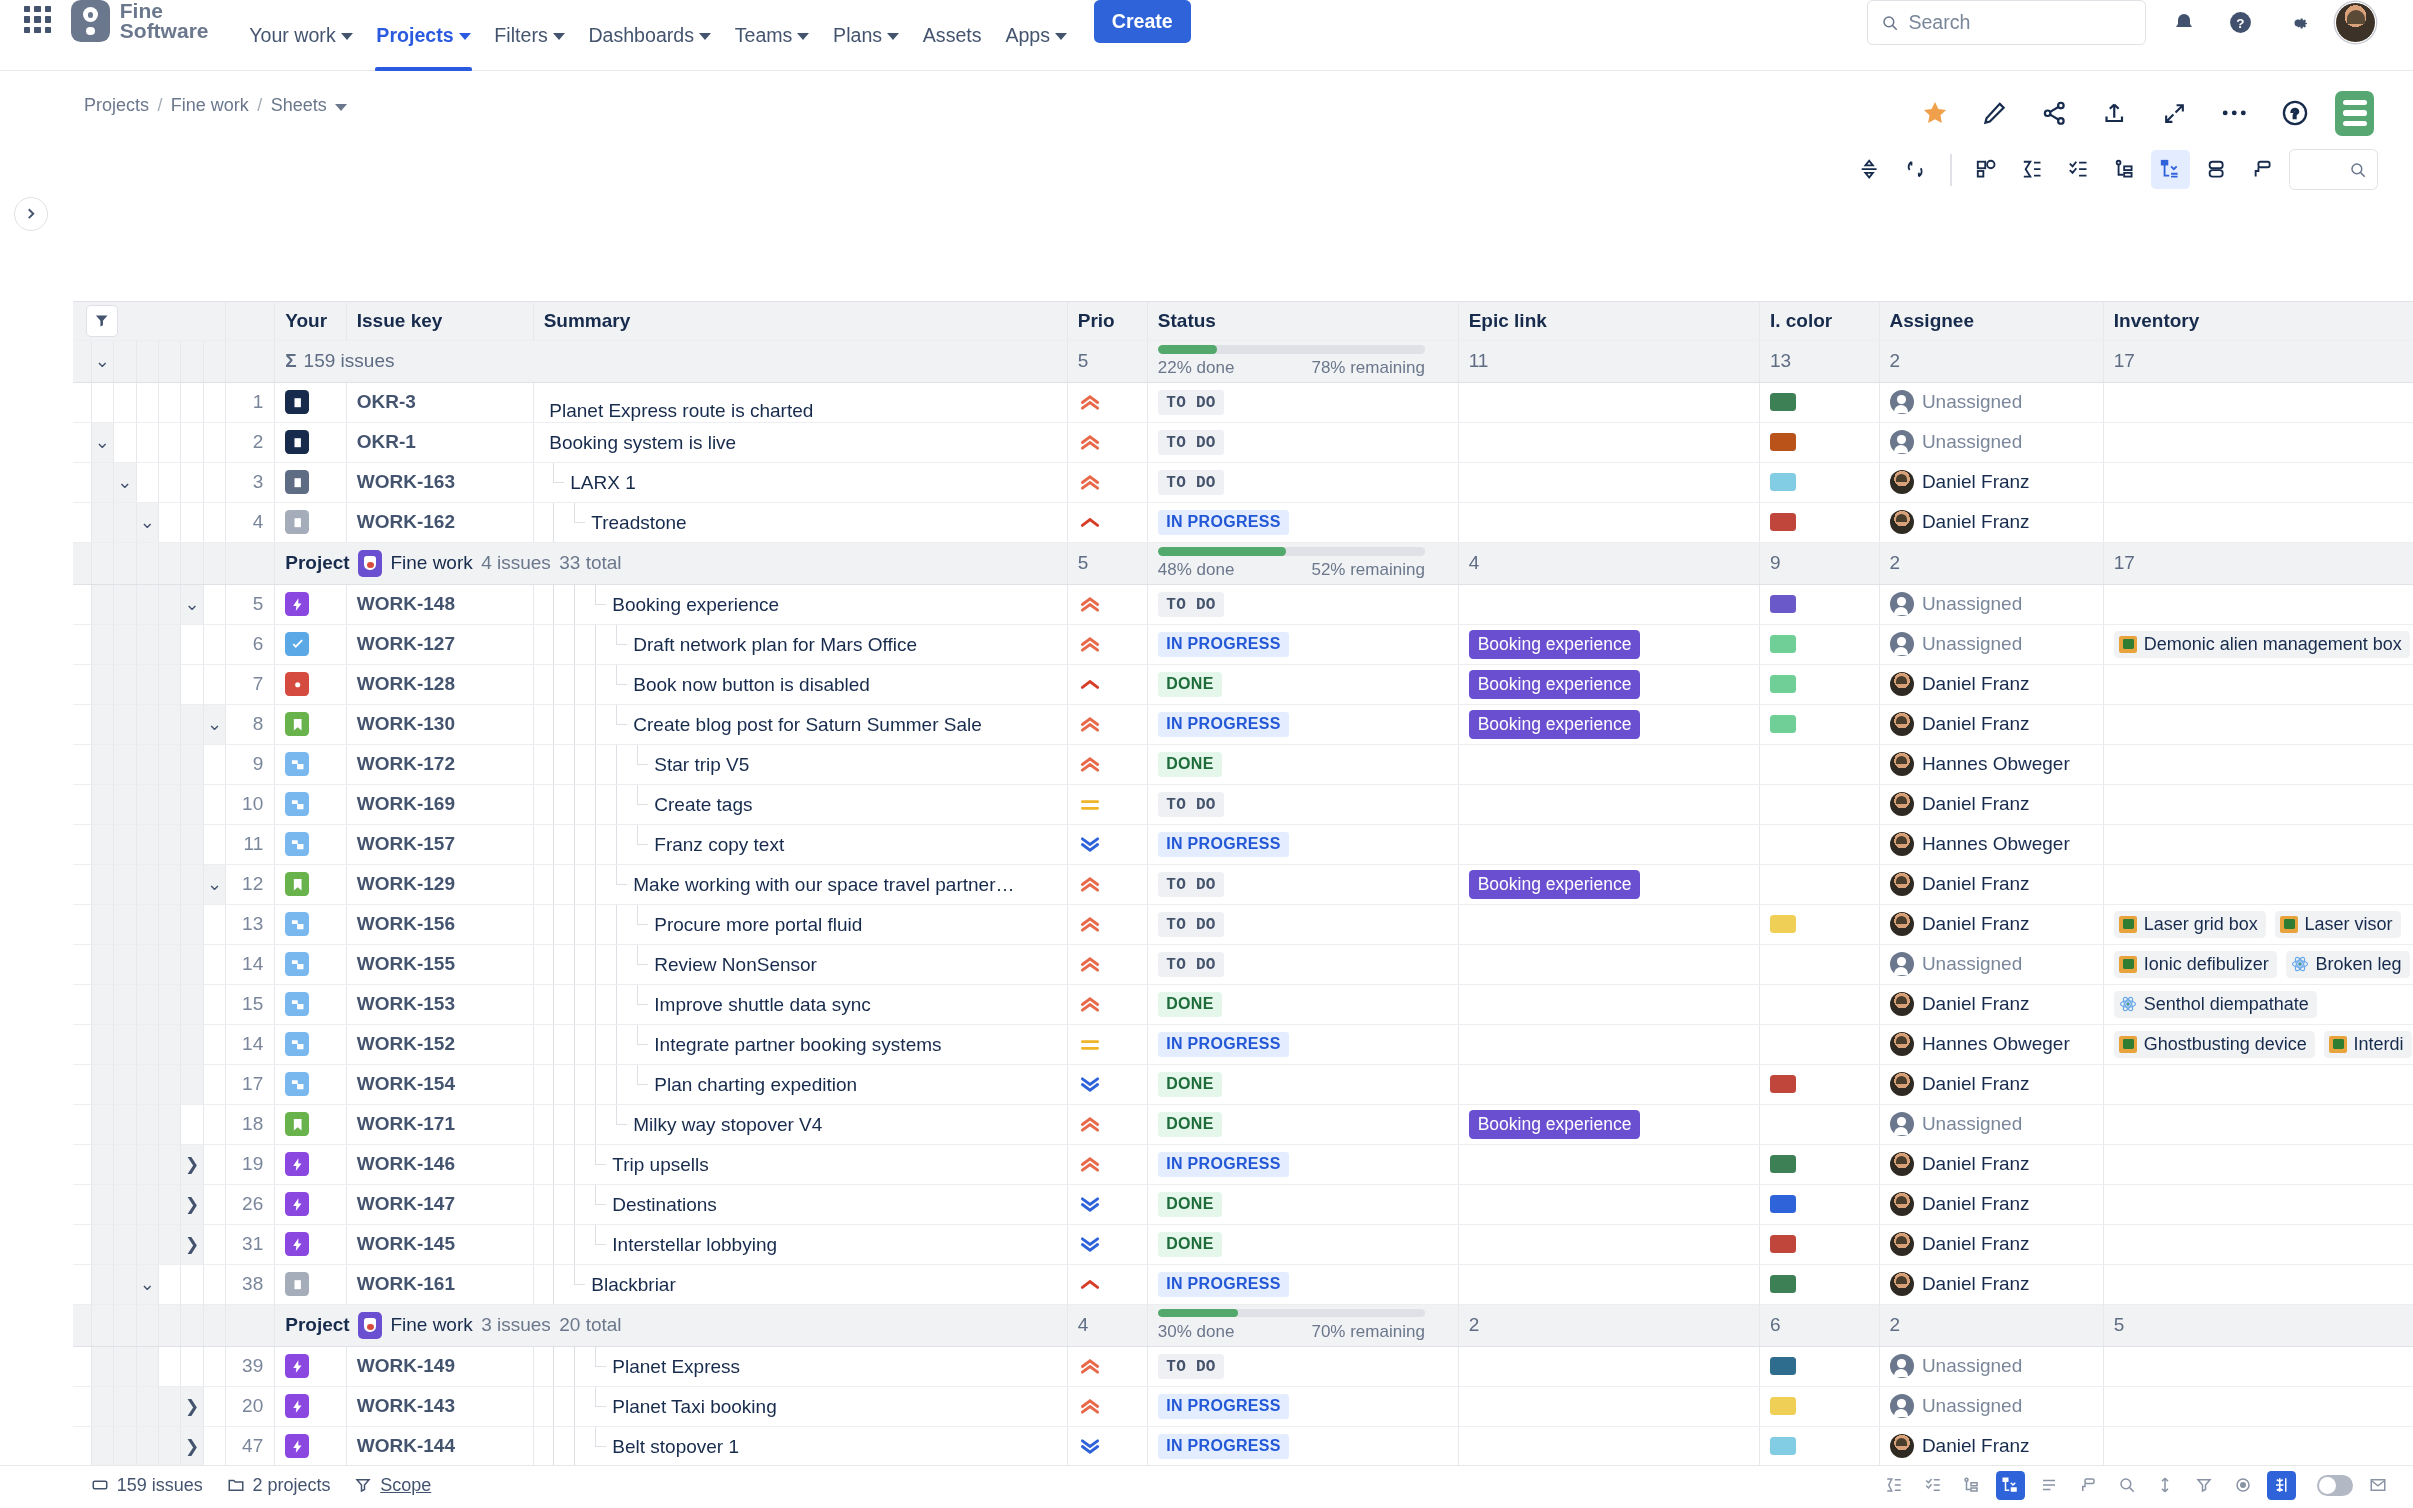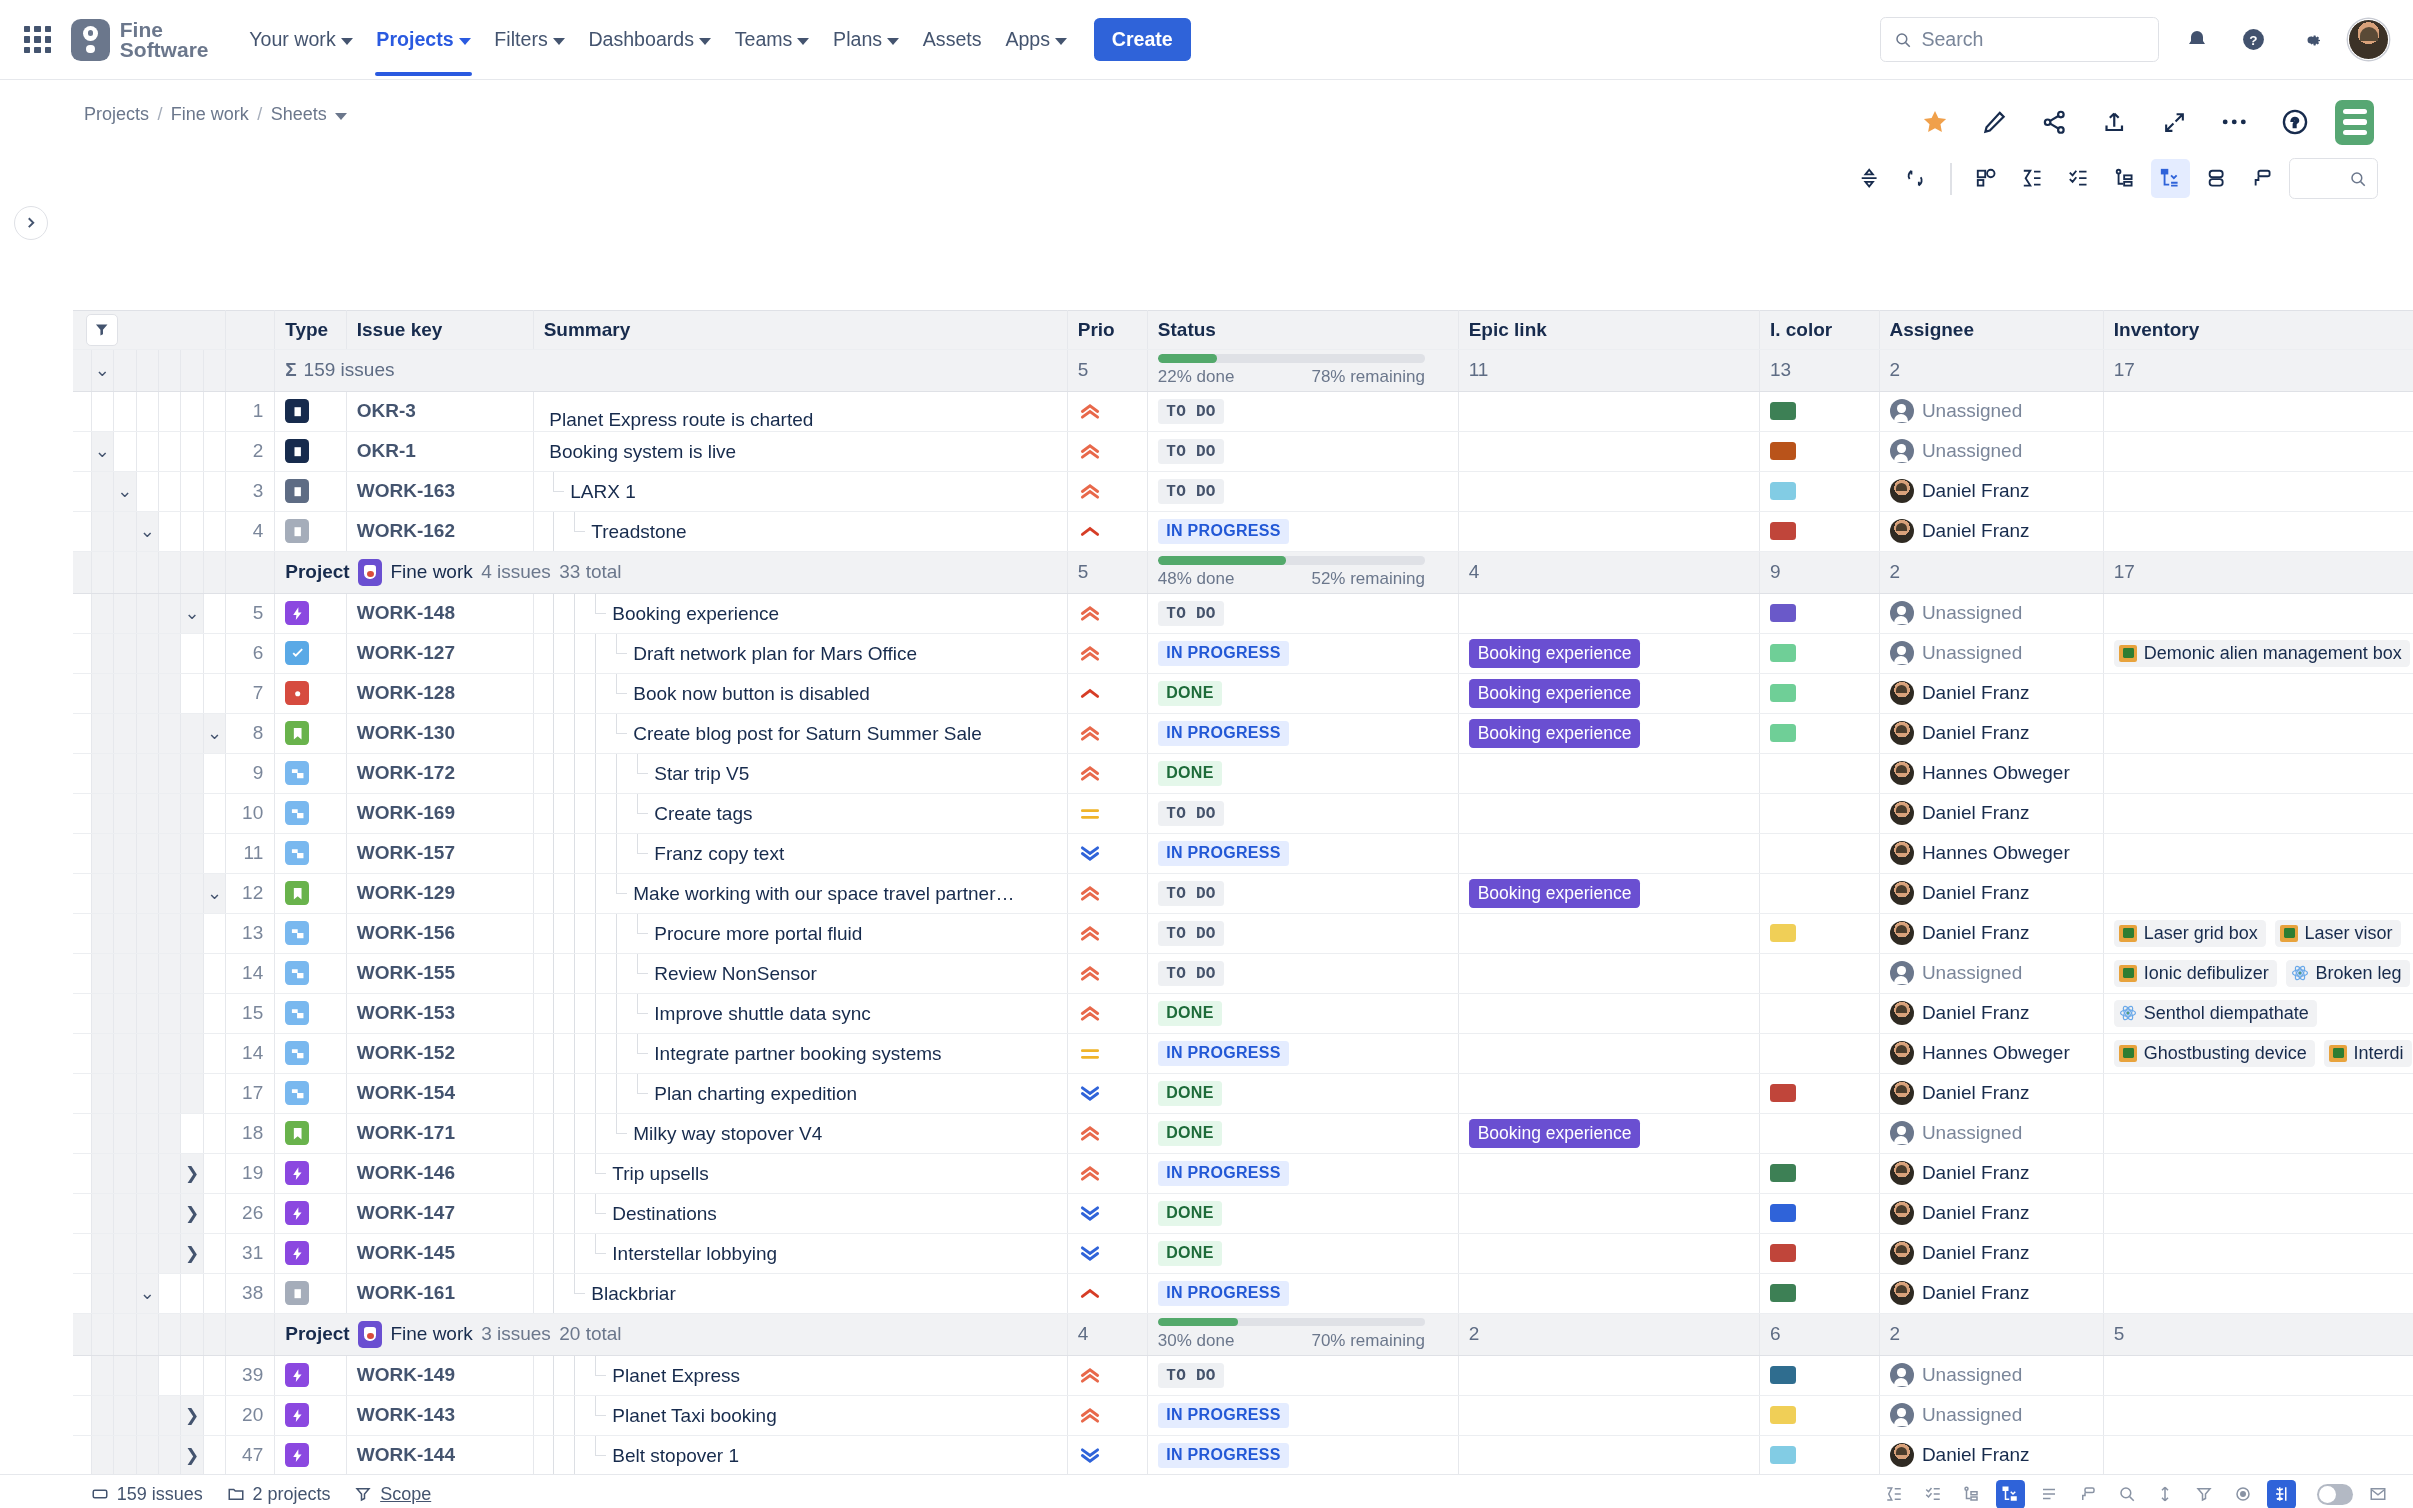--- a/index.html
+++ b/index.html
@@ -7,24 +7,24 @@
     width: 2413px; height: 1508px;
     font-family: "Liberation Sans", sans-serif;
     background: #ffffff;
     color: #172b4d;
     overflow: hidden;
   }
   body { font-size: 19.6px; }
 
   
   .topnav {
-    height: 80px;
-    display: flex; align-items: center;
+    height: 71px;
+    display: flex; align-items: flex-start;
     border-bottom: 1.4px solid #e6e8ec;
-    padding: 0 24px 0 18px;
+    padding: 0 37px 0 18px;
     background: #fff;
     position: relative;
   }
   .appswitch { width: 39px; height: 39px; display:flex; align-items:center; justify-content:center; border-radius:4.2px; cursor:pointer; }
   .appswitch .grid { display:grid; grid-template-columns: repeat(3, 6.3px); grid-gap:4.2px; }
   .appswitch .grid i { width:6.3px; height:6.3px; background:#44546f; border-radius:0.7px; display:block; }
 
   .brand { display:flex; align-items:center; gap:9.8px; margin-left: 14px; cursor:pointer; }
   .brand-mark {
     width: 39px; height: 42px; border-radius: 9.8px; background:#6b778c;
@@ -467,21 +467,21 @@
       <thead>
         <tr>
           <th colspan="7" class="filter-th">
             <div class="filter-btn">
               <svg width="15.4" height="15.4" viewBox="0 0 24 24" fill="#44546f">
                   <path d="M3 4h18l-7 8v7l-4 2v-9z"></path>
                 </svg>
             </div>
           </th>
           <th></th>
-          <th>Type</th>
+          <th>Your</th>
           <th>Issue key</th>
           <th>Summary</th>
           <th>Prio</th>
           <th>Status</th>
           <th>Epic link</th>
           <th>I. color</th>
           <th>Assignee</th>
           <th>Inventory</th>
         </tr>
       </thead>

